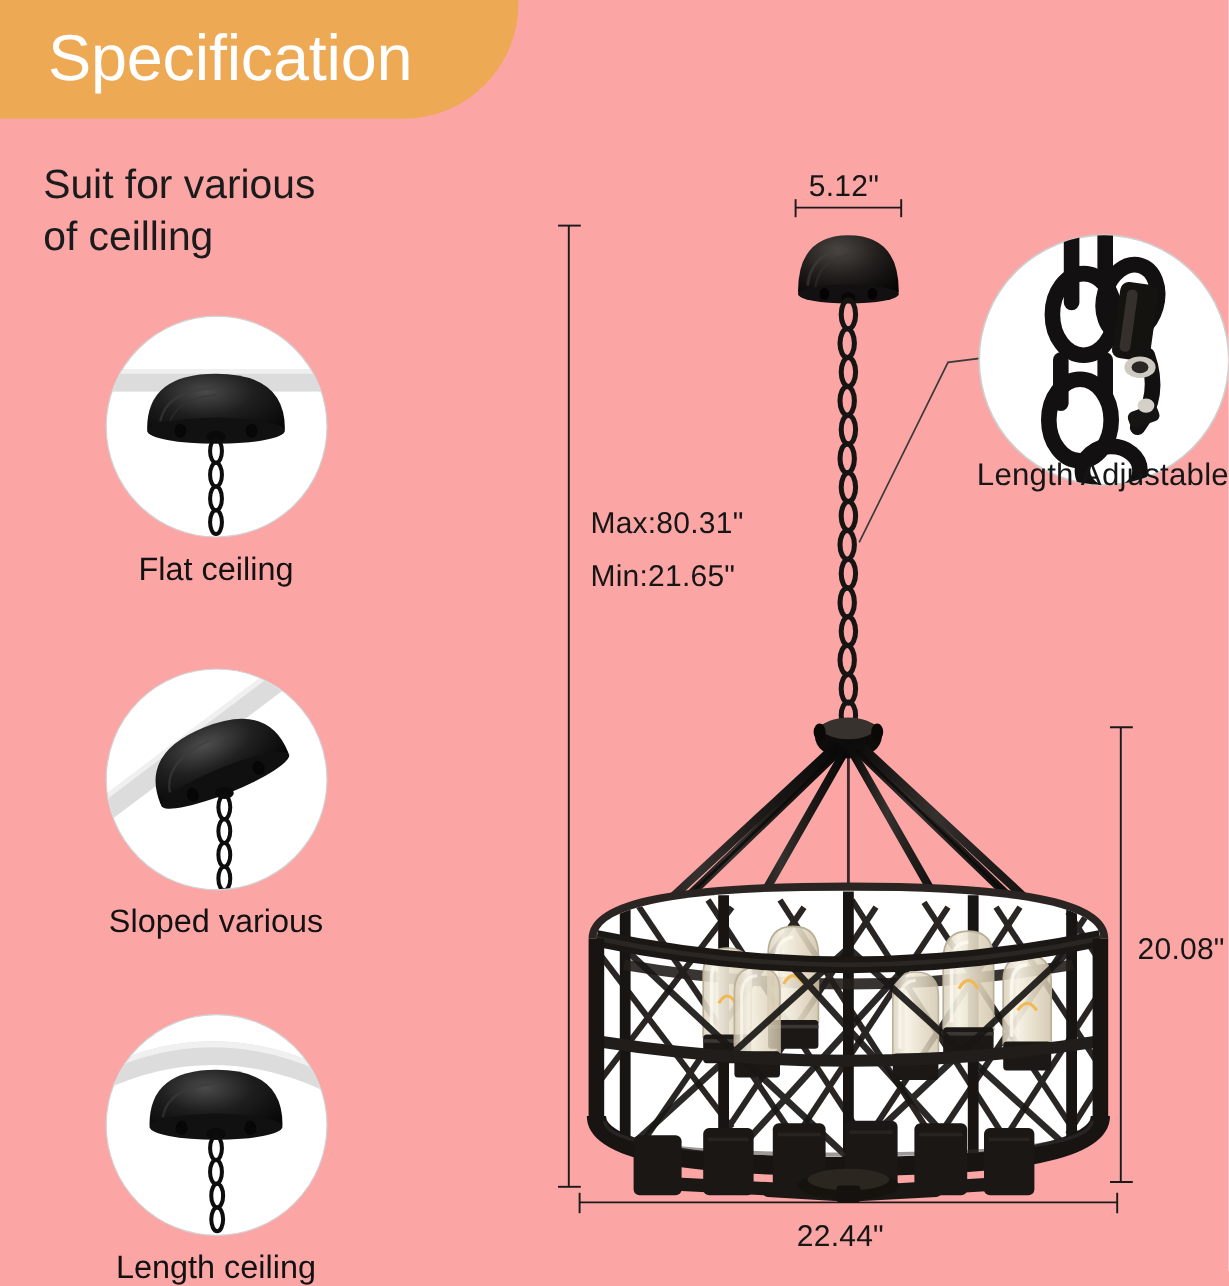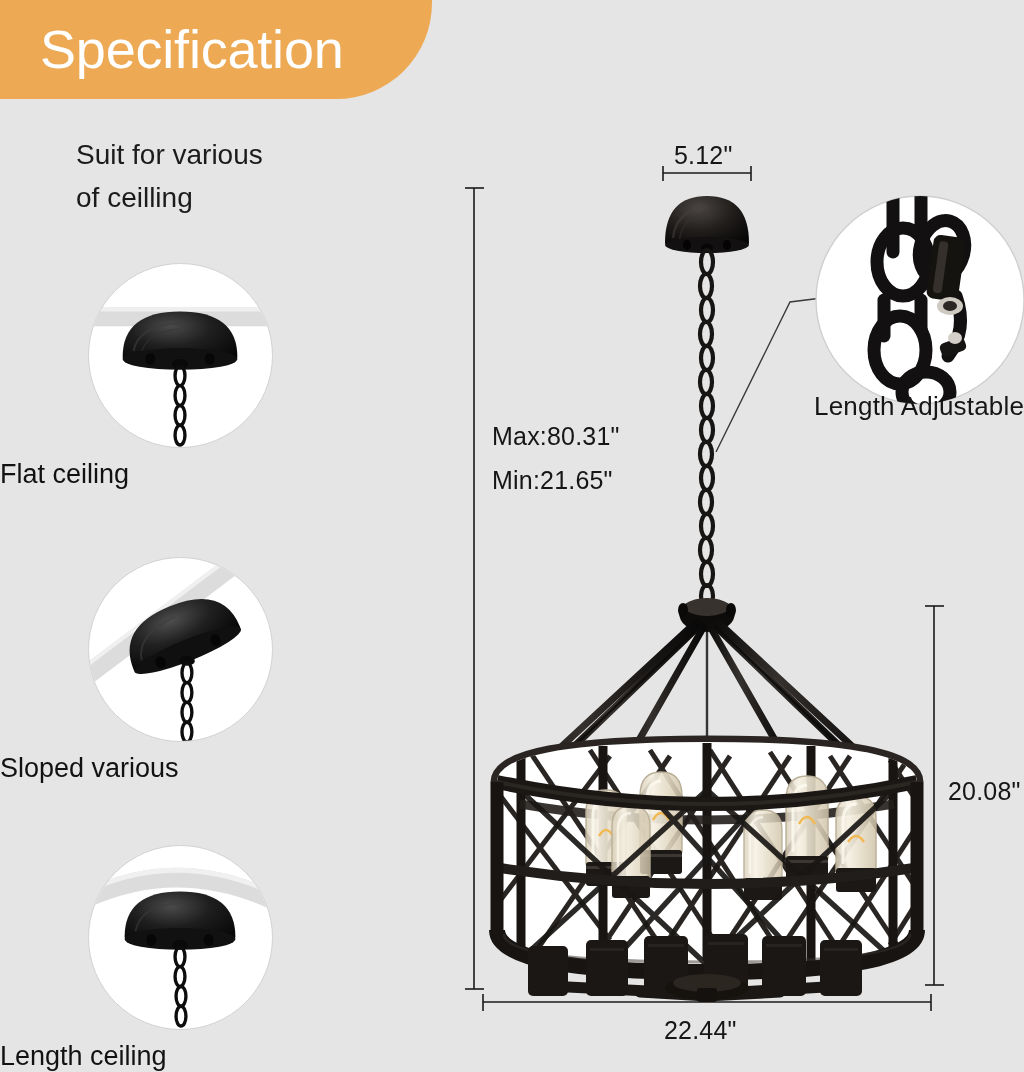--- a/index.html
+++ b/index.html
@@ -8,21 +8,21 @@
     width: 1024px;
     height: 1072px;
     background: #ffffff;
     font-family: "Liberation Sans", sans-serif;
     overflow: hidden;
   }
   #page {
     position: relative;
     width: 1024px;
     height: 1072px;
-    background: #e5e5e5;
+    background: #fca5a5;
   }
 
   
   .banner {
     position: absolute;
     left: 0; top: 0;
     width: 432px; height: 99px;
     background: #eda954;
     border-bottom-right-radius: 96px;
   }
@@ -35,44 +35,44 @@
     letter-spacing: -0.2px;
     line-height: 76px;
     white-space: nowrap;
   }
 
   
   .lead-heading {
     position: absolute;
     left: 36px; top: 133px;
     width: 330px;
-    font-size: 28px;
+    font-size: 34px;
     font-weight: 400;
     color: #1b1b1b;
     line-height: 43px;
     white-space: pre-line;
-    margin-left: 40px;
   }
 
   
   .ceiling-card { position: absolute; width: 290px; }
   .ceiling-circle {
     position: absolute;
     left: 88px; top: 0;
     width: 185px; height: 185px;
     border-radius: 50%;
     border: 1px solid #d2d2d2;
     overflow: hidden;
     background: #ffffff;
   }
   .ceiling-circle svg { display: block; width: 100%; height: 100%; }
   .ceiling-label {
     position: absolute;
     left: 0; top: 196px;
     width: 360px;
+    text-align: center;
     font-size: 27px;
     color: #121212;
     white-space: nowrap;
   }
   #card-flat    { left: 0px; top: 263px; }
   #card-sloped  { left: 0px; top: 557px; }
   #card-vaulted { left: 0px; top: 845px; }
 
   
   .product-figure {
@@ -87,21 +87,21 @@
     position: absolute;
     font-size: 25px;
     color: #161616;
     white-space: nowrap;
     letter-spacing: 0.2px;
   }
   #dim-top      { left: 674px; top: 141px; }
   #dim-maxmin   { left: 492px; top: 414px; line-height: 44px; white-space: pre-line; }
   #dim-right    { left: 948px; top: 777px; }
   #dim-bottom   { left: 664px; top: 1016px; }
-  #callout-label{ left: 814px; top: 391px; font-size: 26px; }
+  #callout-label{ left: 814px; top: 380px; font-size: 26px; }
 </style>
 </head>
 <body>
 
 <div id="page">
 
   <div class="banner">
     <div class="banner-title">Specification</div>
   </div>
 

